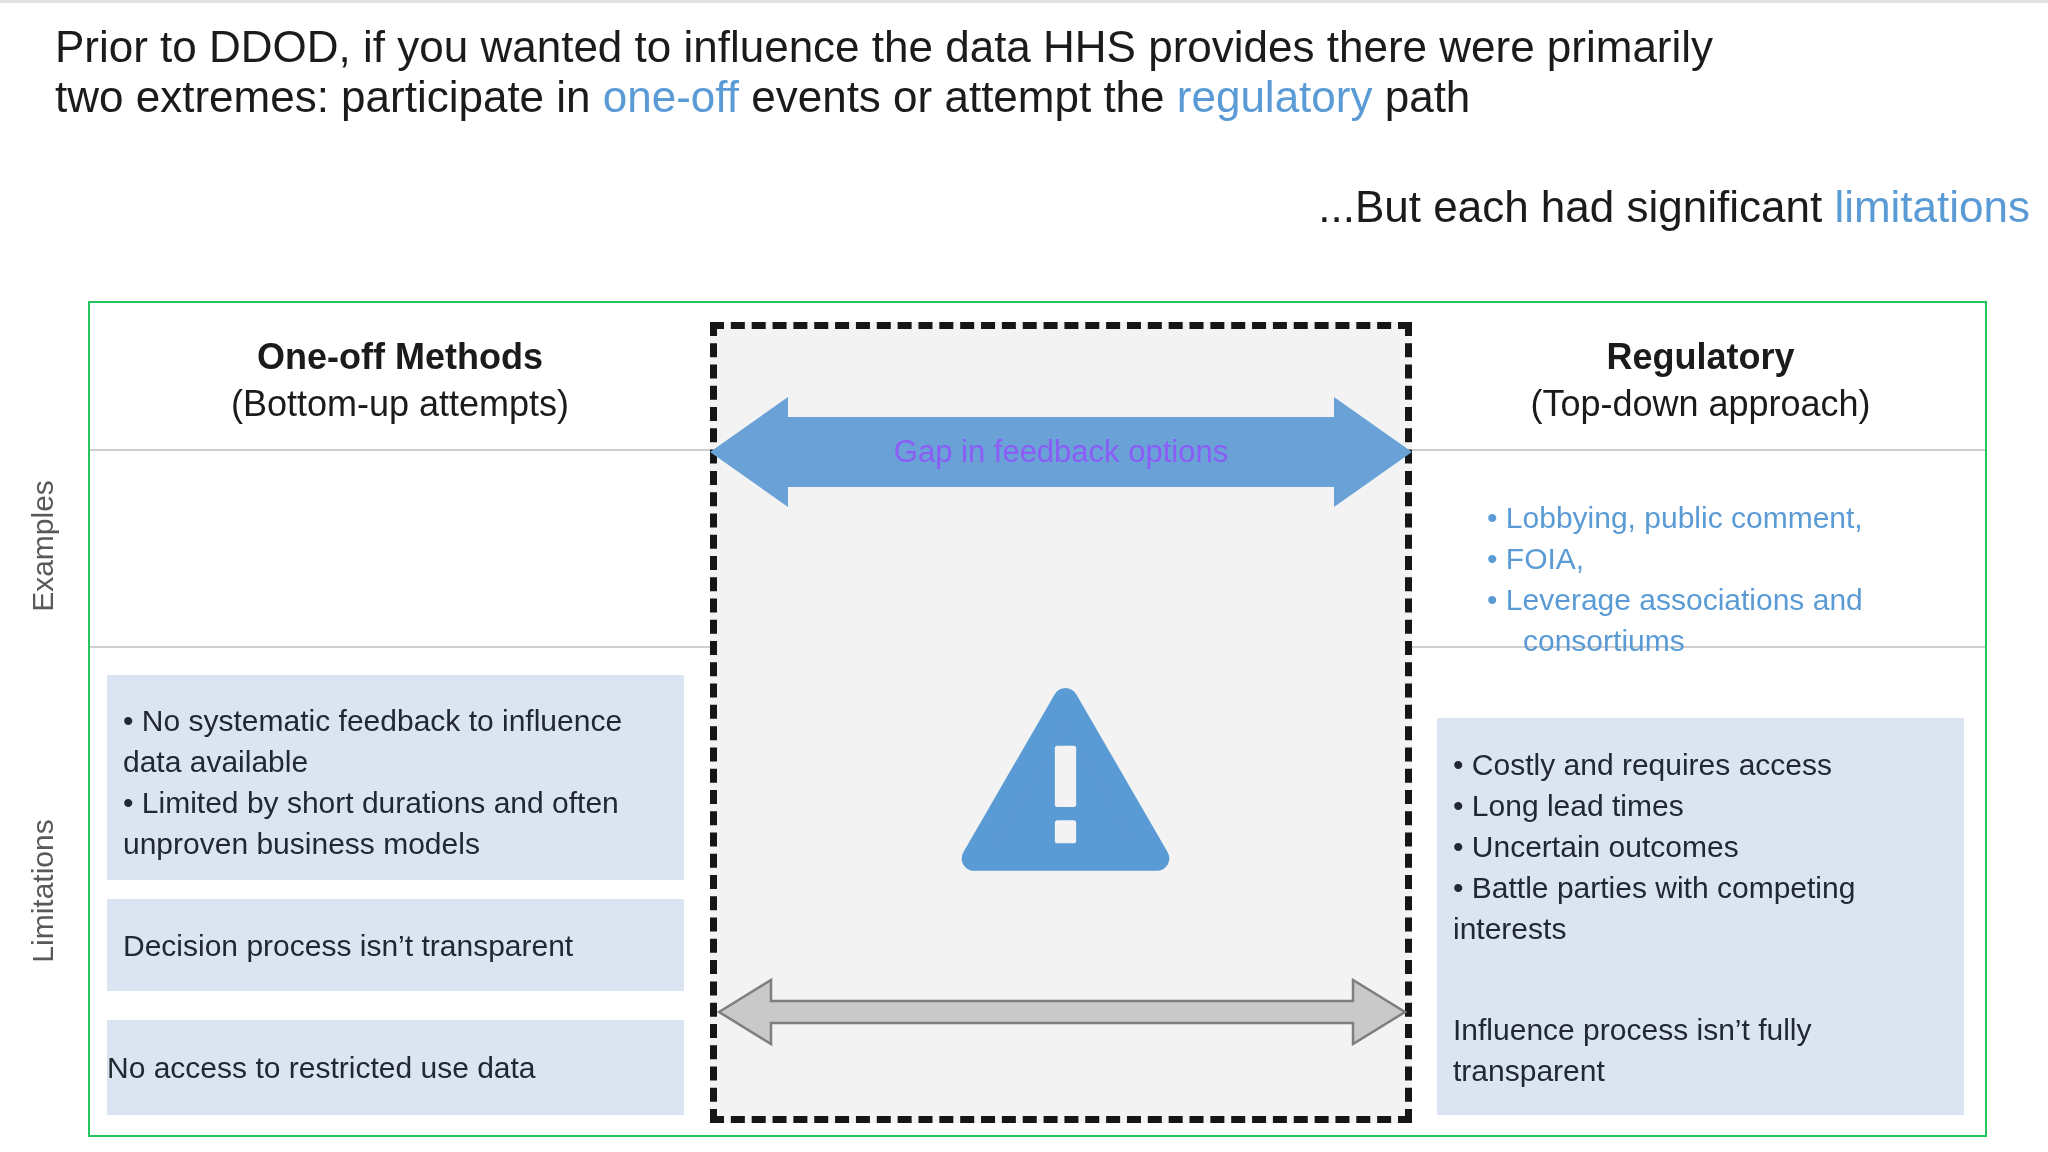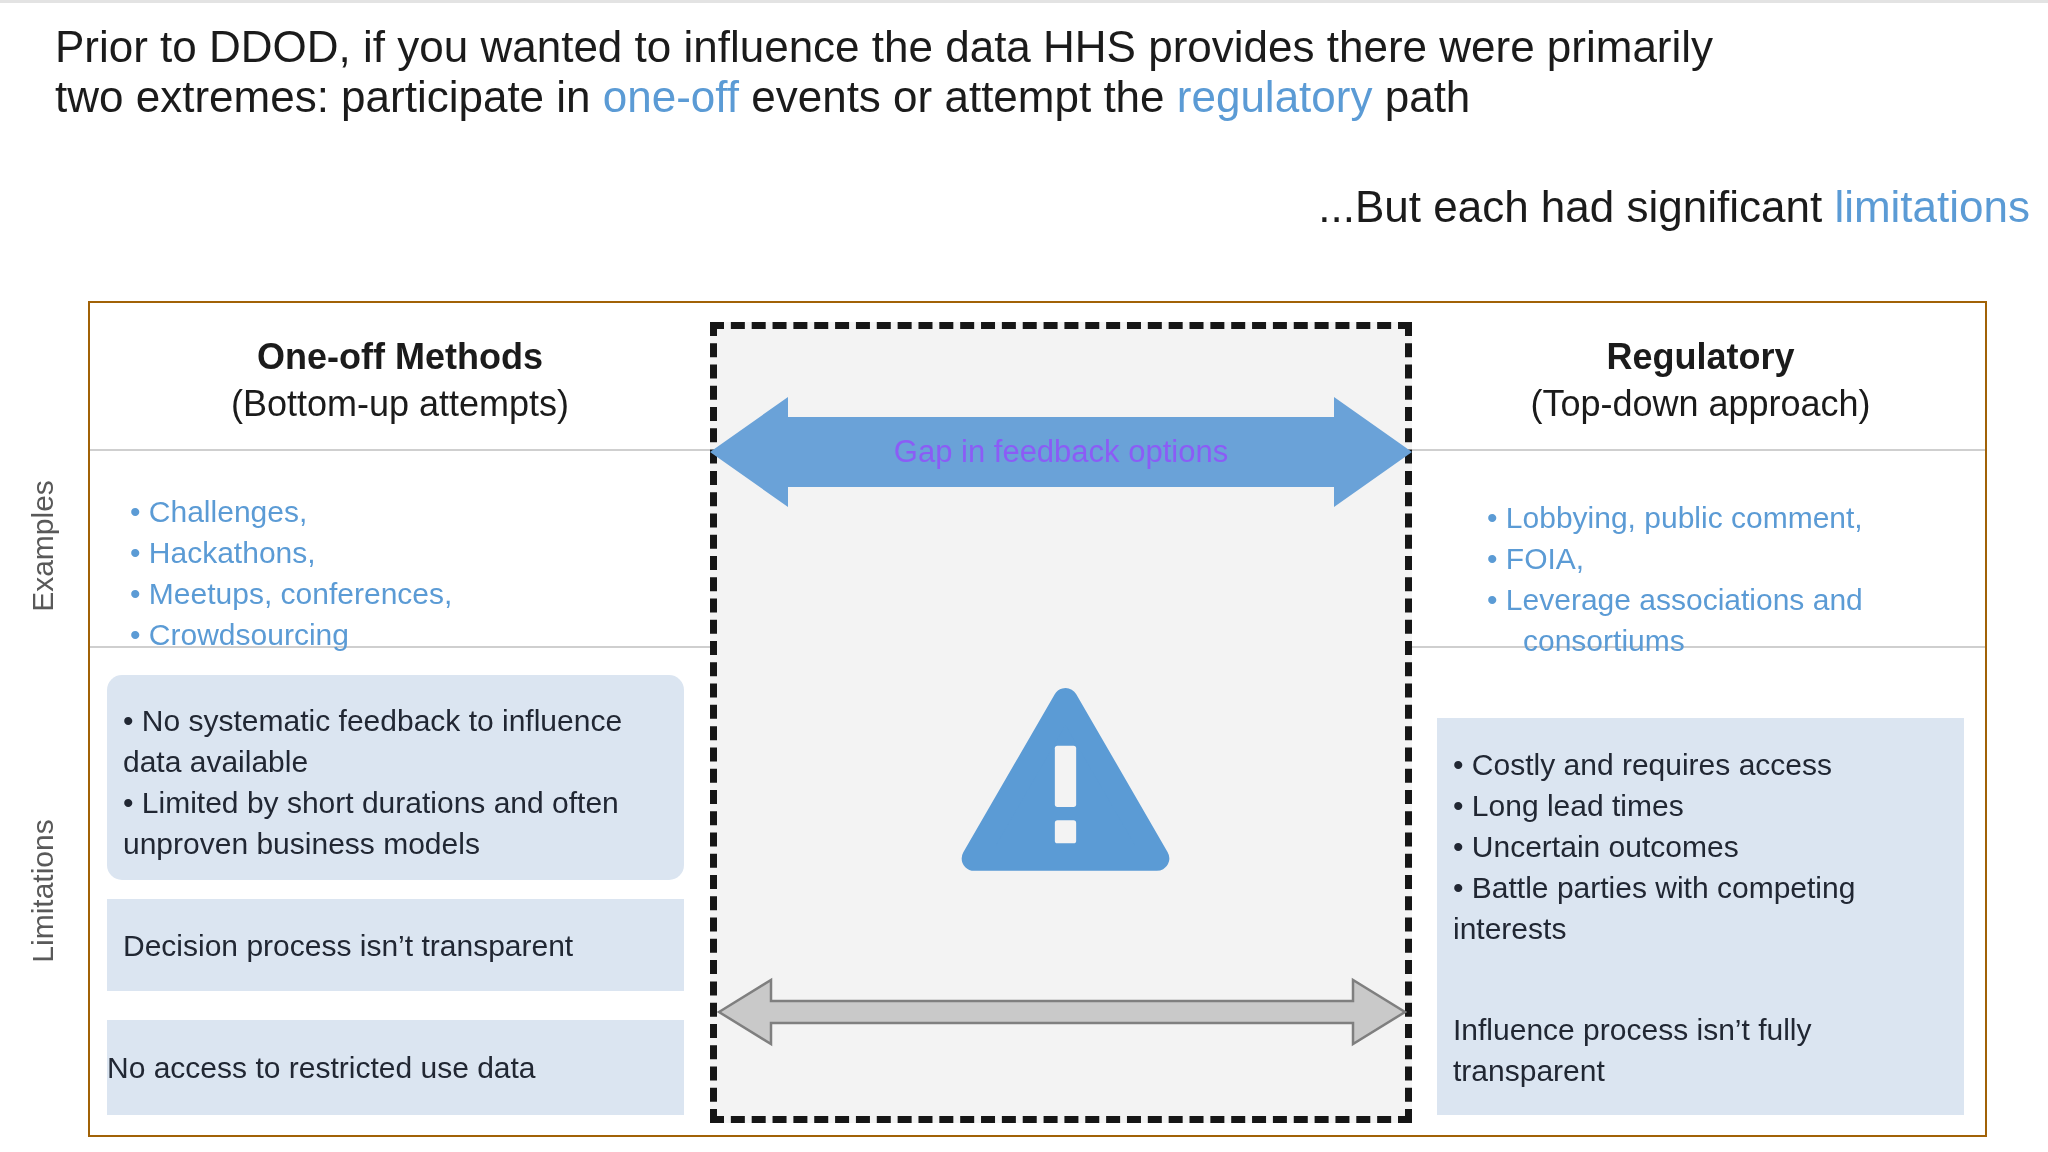--- a/index.html
+++ b/index.html
@@ -6,21 +6,21 @@
   .slide{
     position:relative;width:2048px;height:1152px;background:#ffffff;overflow:hidden;
     font-family:"Liberation Sans","DejaVu Sans",sans-serif;color:#1b1b1b;
   }
   .top-strip{position:absolute;left:0;top:0;width:2048px;height:3px;background:#e3e3e3;}
   .title{position:absolute;left:55px;top:22px;width:1950px;font-size:44px;line-height:50px;color:#1b1b1b;}
   .subtitle{position:absolute;right:18px;top:182px;font-size:44px;line-height:50px;text-align:right;color:#1b1b1b;}
   .blue{color:#5b9bd5;}
   .table{
     position:absolute;left:88px;top:301px;width:1899px;height:836px;
-    border:2px solid #a16207;box-sizing:border-box;background:#ffffff;
+    border:2px solid #22c55e;box-sizing:border-box;background:#ffffff;
   }
   .divider{position:absolute;left:0;width:100%;height:2px;background:#cfcfcf;}
   .divider.h1{top:146px;}
   .divider.h2{top:343px;}
   .row-label{
     position:absolute;width:220px;height:36px;text-align:center;
     font-size:30px;color:#595959;transform:rotate(-90deg);
   }
   .row-label.examples{left:-66px;top:528px;}
   .row-label.limitations{left:-66px;top:873px;}
@@ -32,21 +32,21 @@
   .examples-list.left{left:40px;top:188px;width:520px;}
   .examples-list.right{left:1397px;top:194px;width:480px;}
   .examples-list .item{padding-left:36px;text-indent:-36px;}
   .lim-box{
     position:absolute;background:#dbe5f1;font-size:30px;line-height:41px;color:#212733;
     box-sizing:border-box;
   }
   .lim-box.flexc{display:flex;flex-direction:column;justify-content:center;}
   .lb-l{left:17px;width:577px;}
   .lb-r{left:1347px;width:527px;}
-  .lb-l1{top:372px;height:205px;padding:25px 38px 0 16px;border-radius:15px;}
+  .lb-l1{top:372px;height:205px;padding:25px 38px 0 16px;}
   .lb-l2{top:596px;height:92px;padding-left:16px;padding-right:20px;}
   .lb-l3{top:717px;height:95px;padding-left:0;padding-right:20px;}
   .lb-r1{top:372px;height:280px;padding:26px 24px 0 16px;margin-top:43px;}
   .lb-r2{top:682px;height:130px;padding-left:16px;padding-right:40px;}
   .gap-box{
     position:absolute;left:620px;top:19px;width:702px;height:801px;
     border:7px dashed #161616;background:#f3f3f3;box-sizing:border-box;
   }
   .gap-arrow{position:absolute;left:620px;top:92px;width:702px;height:114px;}
   .gap-arrow-label{
@@ -83,26 +83,20 @@
 
     <div class="col-header left">
       <div class="hd">One-off Methods</div>
       <div>(Bottom-up attempts)</div>
     </div>
     <div class="col-header right">
       <div class="hd">Regulatory</div>
       <div>(Top-down approach)</div>
     </div>
 
-    <div class="examples-list left">
-      <div class="item">• Challenges,</div>
-      <div class="item">• Hackathons,</div>
-      <div class="item">• Meetups, conferences,</div>
-      <div class="item">• Crowdsourcing</div>
-    </div>
     <div class="examples-list right">
       <div class="item">• Lobbying, public comment,</div>
       <div class="item">• FOIA,</div>
       <div class="item">• Leverage associations and consortiums</div>
     </div>
 
     <div class="lim-box lb-l lb-l1">
       <div>• No systematic feedback to influence data available</div>
       <div>• Limited by short durations and often unproven business models</div>
     </div>

